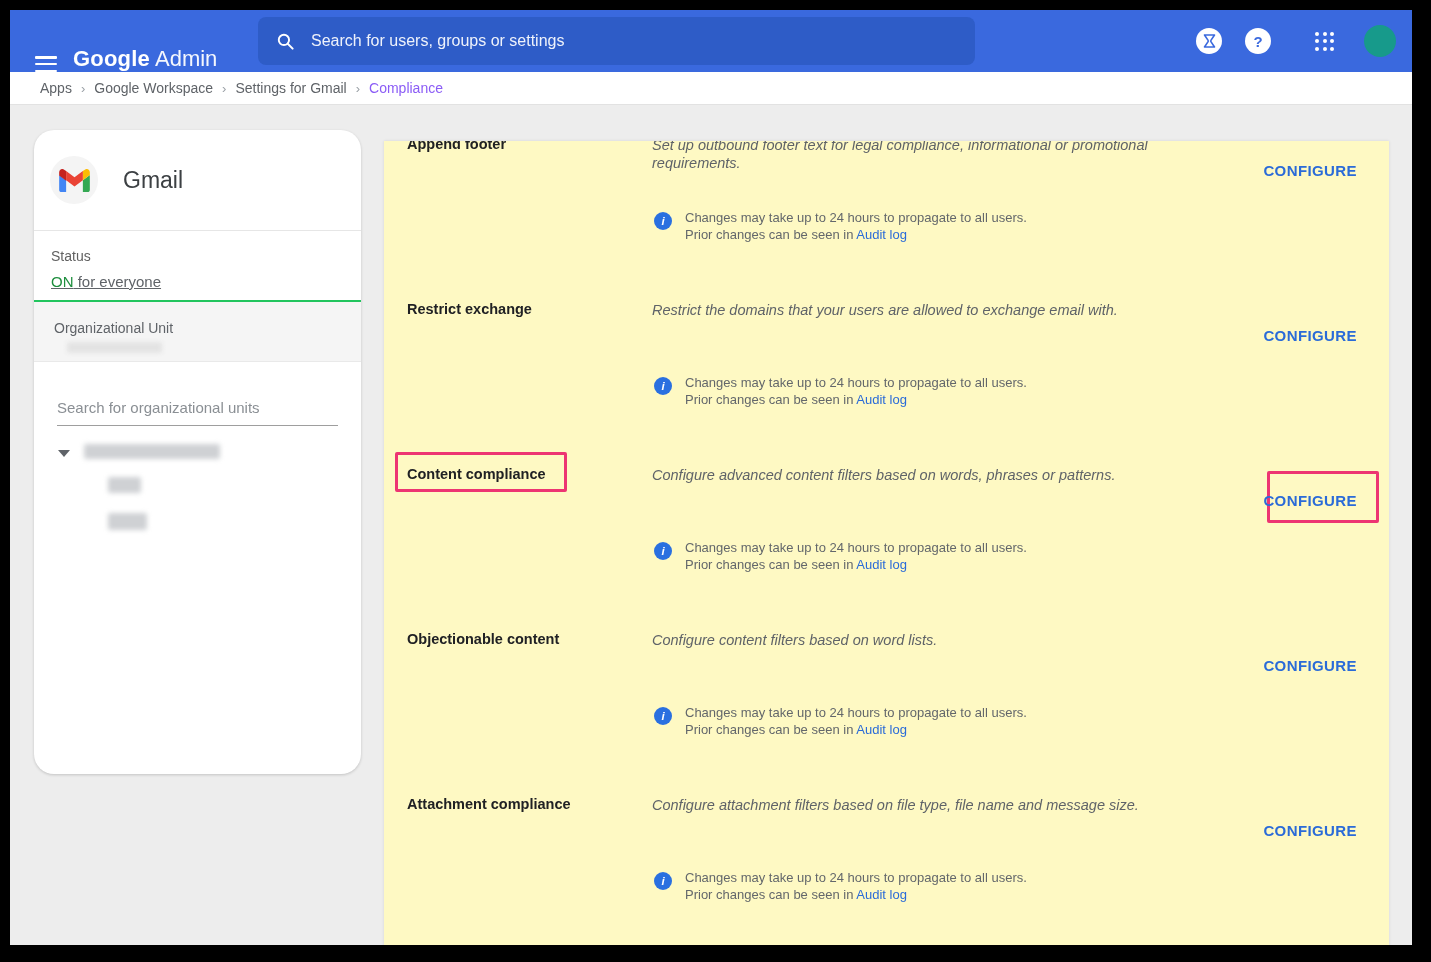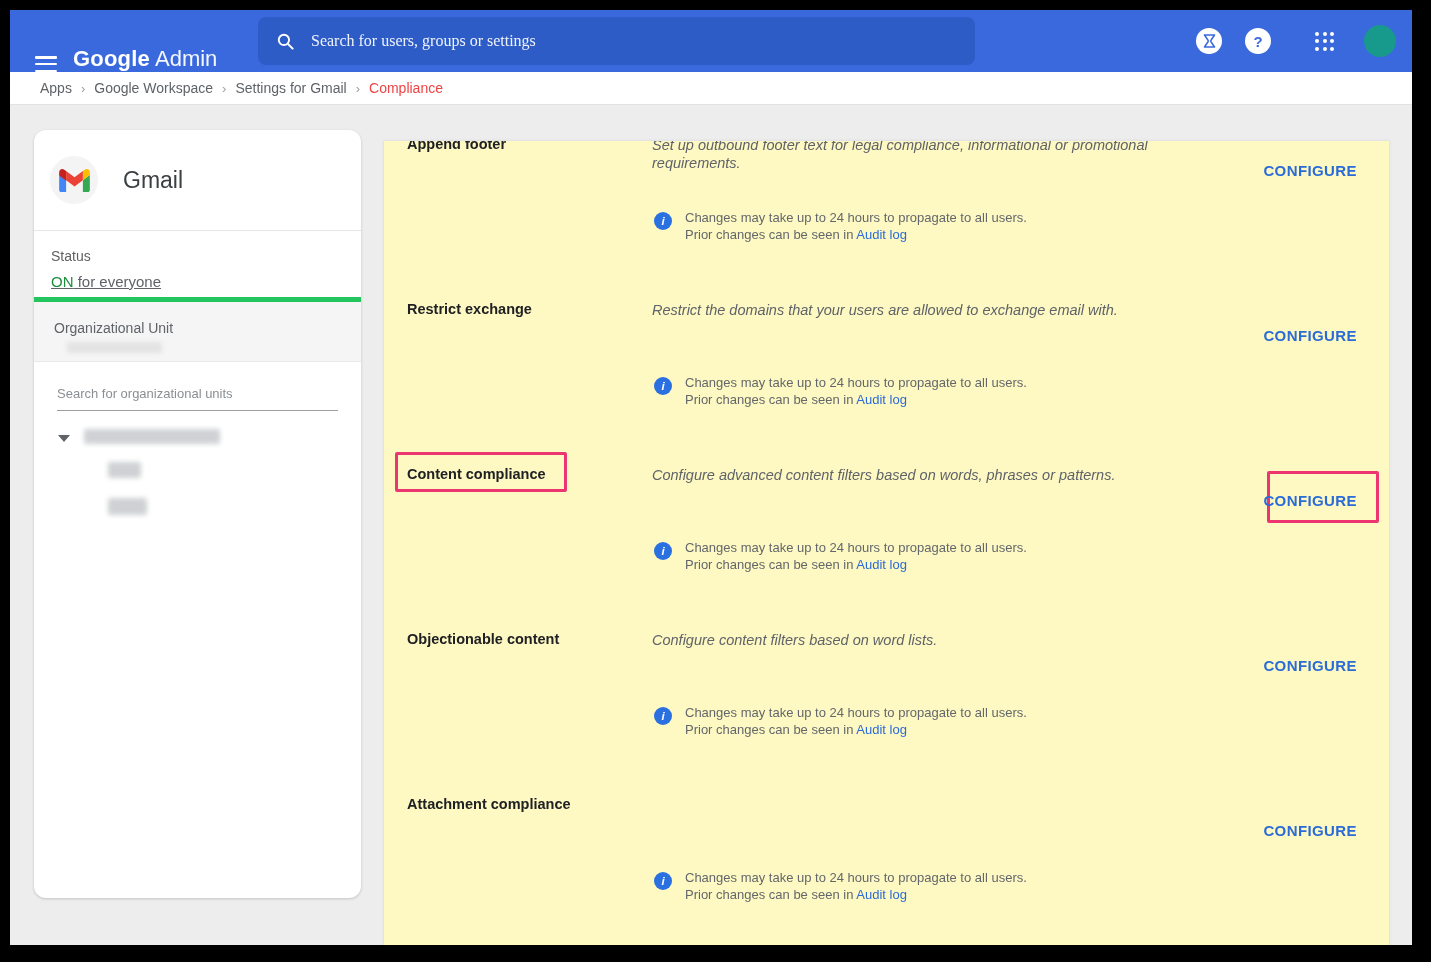--- a/index.html
+++ b/index.html
@@ -14,59 +14,59 @@
   .hamburger{width:22px;height:16px;margin-left:25px;display:flex;flex-direction:column;
              justify-content:space-between;cursor:pointer;}
   .hamburger span{display:block;height:2.5px;background:#fff;border-radius:1px;}
   .brand{margin-left:16px;font-size:22px;color:#fff;white-space:nowrap;}
   .brand .b1{font-weight:700;letter-spacing:.2px;}
   .brand .b2{font-weight:400;opacity:.95;margin-left:5px;}
   .search-field{position:absolute;left:248px;top:7px;width:717px;height:48px;
                 background:#2e5cc7;border-radius:8px;display:flex;align-items:center;}
   .search-field svg{margin-left:18px;flex:0 0 auto;}
   .search-field input{flex:1;background:transparent;border:none;outline:none;
-                      color:#fff;font-size:16px;margin-left:14px;font-family:Liberation Serif, serif;}
+                      color:#fff;font-size:16px;margin-left:14px;font-family:Liberation Sans, sans-serif;}
   .search-field input::placeholder{color:rgba(255,255,255,.92);}
   .tb-actions{position:absolute;right:0;top:0;height:62px;display:flex;align-items:center;}
   .circ{width:26px;height:26px;border-radius:50%;background:#fff;display:flex;
         align-items:center;justify-content:center;cursor:pointer;}
   .circ.hour{margin-right:23px;}
   .circ.help{margin-right:44px;color:#3a69de;font-weight:700;font-size:15px;}
   .apps-grid{width:19px;height:19px;display:grid;grid-template-columns:repeat(3,1fr);
              gap:3.5px;margin-right:30px;cursor:pointer;}
   .apps-grid i{width:4px;height:4px;border-radius:50%;background:#fff;}
   .avatar{width:32px;height:32px;border-radius:50%;background:#179a8b;margin-right:16px;cursor:pointer;}
 
   
   .crumbs{position:absolute;left:0;top:62px;width:100%;height:33px;background:#fff;
           border-bottom:1px solid #e2e2e2;display:flex;align-items:center;
           padding-left:30px;box-sizing:border-box;font-size:14px;color:#5f6368;}
   .crumbs .sep{margin:0 9px;color:#9aa0a6;font-size:13px;}
   .crumbs .item{cursor:pointer;}
-  .crumbs .current{color:#ef4444;}
-
-  
-  .sidebar-card{position:absolute;left:24px;top:120px;width:327px;height:768px;
-                background:#fff;border-radius:12px;box-shadow:0 1px 3px rgba(0,0,0,.18);}
+  .crumbs .current{color:#8b5cf6;}
+
+  
+  .sidebar-card{position:absolute;left:24px;top:120px;width:327px;height:644px;
+                background:#fff;border-radius:20px;box-shadow:0 1px 3px rgba(0,0,0,.18);}
   .sb-header{height:100px;border-bottom:1px solid #e6e6e6;display:flex;align-items:center;}
   .logo-wrap{width:48px;height:48px;border-radius:50%;background:#f4f4f4;margin-left:16px;
              display:flex;align-items:center;justify-content:center;}
   .app-name{margin-left:25px;font-size:23px;color:#3c4043;}
-  .sb-status{height:71px;border-bottom:5px solid #22c55e;padding:17px 0 0 17px;box-sizing:border-box;}
+  .sb-status{height:71px;border-bottom:2px solid #22c55e;padding:17px 0 0 17px;box-sizing:border-box;}
   .sb-status .lbl{font-size:14px;color:#616161;}
   .sb-status .val{font-size:15px;margin-top:9px;color:#5f6368;text-decoration:underline;}
   .sb-status .on{color:#1e8e3e;}
   .sb-band{height:60px;background:#f5f5f5;border-bottom:1px solid #e9e9e9;
            padding:18px 0 0 20px;box-sizing:border-box;font-size:14px;color:#5f6368;position:relative;}
   .sb-band .redact{position:absolute;left:33px;top:40px;width:95px;height:11px;
                    background:#e3e3e3;filter:blur(2px);border-radius:2px;}
   .sb-search{margin:22px 23px 0 23px;}
   .sb-search input{width:100%;border:none;border-bottom:1px solid #9e9e9e;outline:none;
-                   font-size:13px;color:#b91c1c;padding:0 0 9px 0;background:transparent;
-                   font-family:inherit;box-sizing:border-box;}
+                   font-size:15px;color:#b91c1c;padding:0 0 9px 0;background:transparent;
+                   font-family:inherit;box-sizing:border-box;margin-top:15px;}
   .sb-search input::placeholder{color:#8a8f94;}
   .org-tree{margin-top:18px;position:relative;height:120px;}
   .caret{position:absolute;left:24px;top:6px;width:0;height:0;cursor:pointer;
          border-left:6px solid transparent;border-right:6px solid transparent;
          border-top:7px solid #5f6368;}
   .blurblock{position:absolute;background:#cfd1d4;filter:blur(2.5px);border-radius:2px;}
   .bb1{left:50px;top:0;width:136px;height:15px;}
   .bb2{left:74px;top:33px;width:33px;height:16px;}
   .bb3{left:74px;top:69px;width:39px;height:17px;}
 
@@ -242,20 +242,21 @@
             </div>
           <div class="note-text">
             <div>Changes may take up to 24 hours to propagate to all users.</div>
             <div><span>Prior changes can be seen in</span> <a class="audit-link">Audit log</a></div>
           </div>
         </div>
       </div>
 
       <div class="srow">
         <div class="srow-label">Attachment compliance</div>
+        <div class="srow-desc">Configure attachment filters based on file type, file name and message size.</div>
         <a class="configure">CONFIGURE</a>
         <div class="note">
           <div class="note-icon">
               <span>i</span>
             </div>
           <div class="note-text">
             <div>Changes may take up to 24 hours to propagate to all users.</div>
             <div><span>Prior changes can be seen in</span> <a class="audit-link">Audit log</a></div>
           </div>
         </div>

